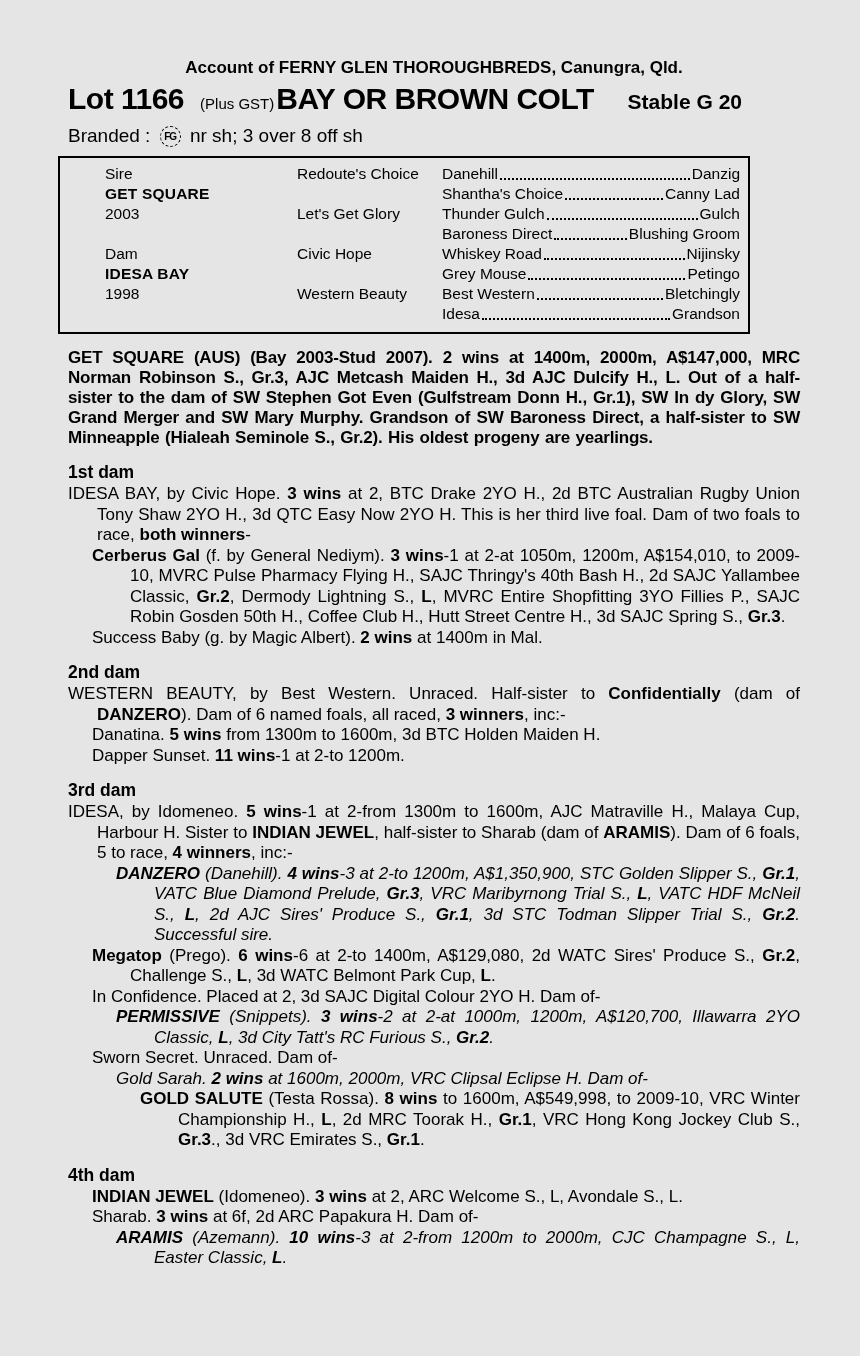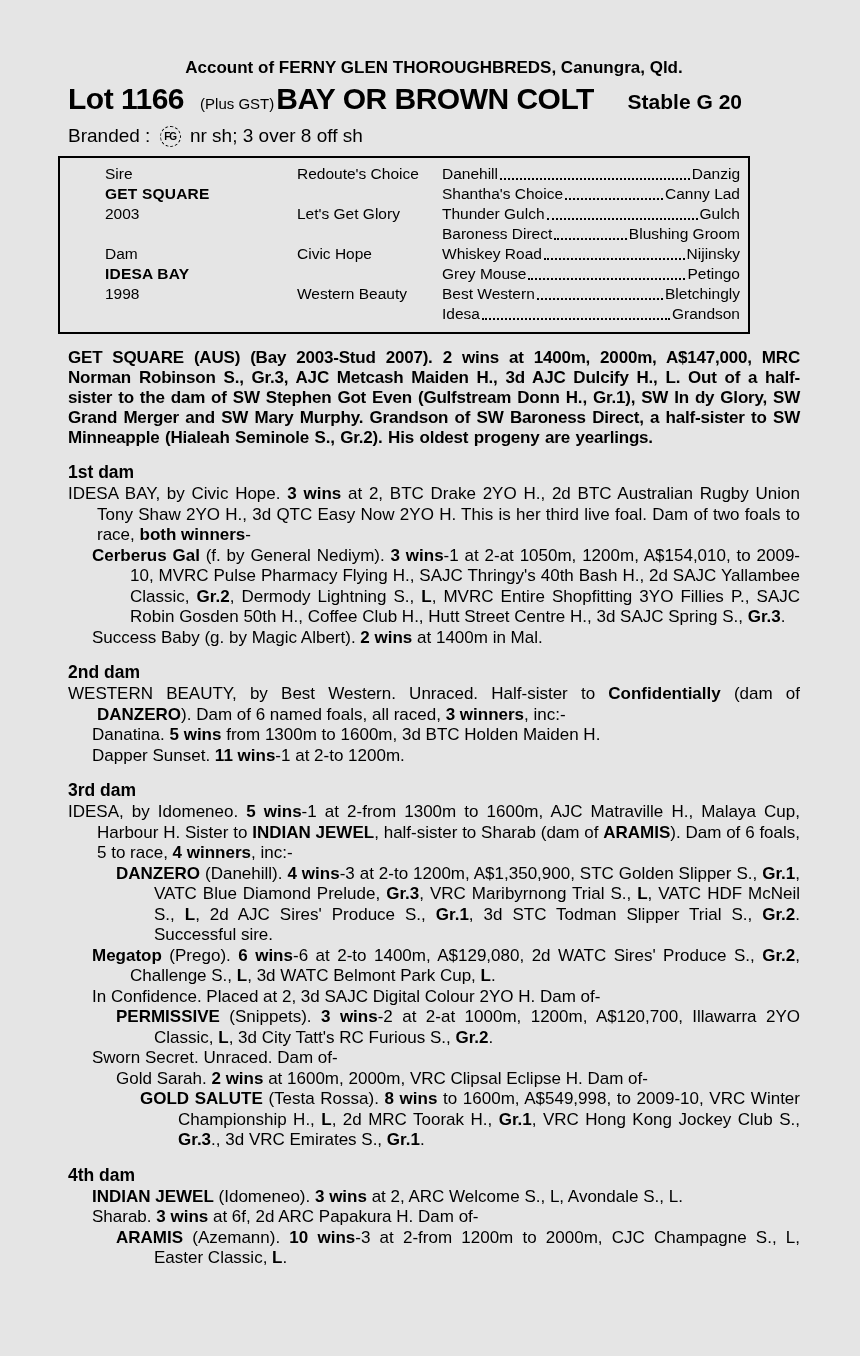--- a/index.html
+++ b/index.html
@@ -34,21 +34,21 @@
   .dots{flex:1 1 auto;border-bottom:2px dotted #000;height:14px;min-width:8px;margin:0 2px;}
   .sire-summary{
     font-weight:bold;font-size:17px;line-height:20px;text-align:justify;
     margin-top:14px;letter-spacing:-0.2px;word-spacing:1px;
   }
   .dam-head{font-weight:bold;font-size:17.5px;line-height:21px;margin-top:14px;margin-bottom:1px;}
   .para{font-size:17px;line-height:20.5px;text-align:justify;}
   .para .b{font-weight:bold;}
   .lvl0{padding-left:29px;text-indent:-29px;}
   .lvl1{padding-left:62px;text-indent:-38px;}
-  .lvl2{padding-left:86px;text-indent:-38px;}
+  .lvl2{padding-left:86px;text-indent:-38px;font-style:italic;}
   .lvl3{padding-left:110px;text-indent:-38px;}
 </style>
 </head>
 <body>
 
 <div class="page">
 
   <div class="account">Account of FERNY GLEN THOROUGHBREDS, Canungra, Qld.</div>
 
   <div class="lot-line">

